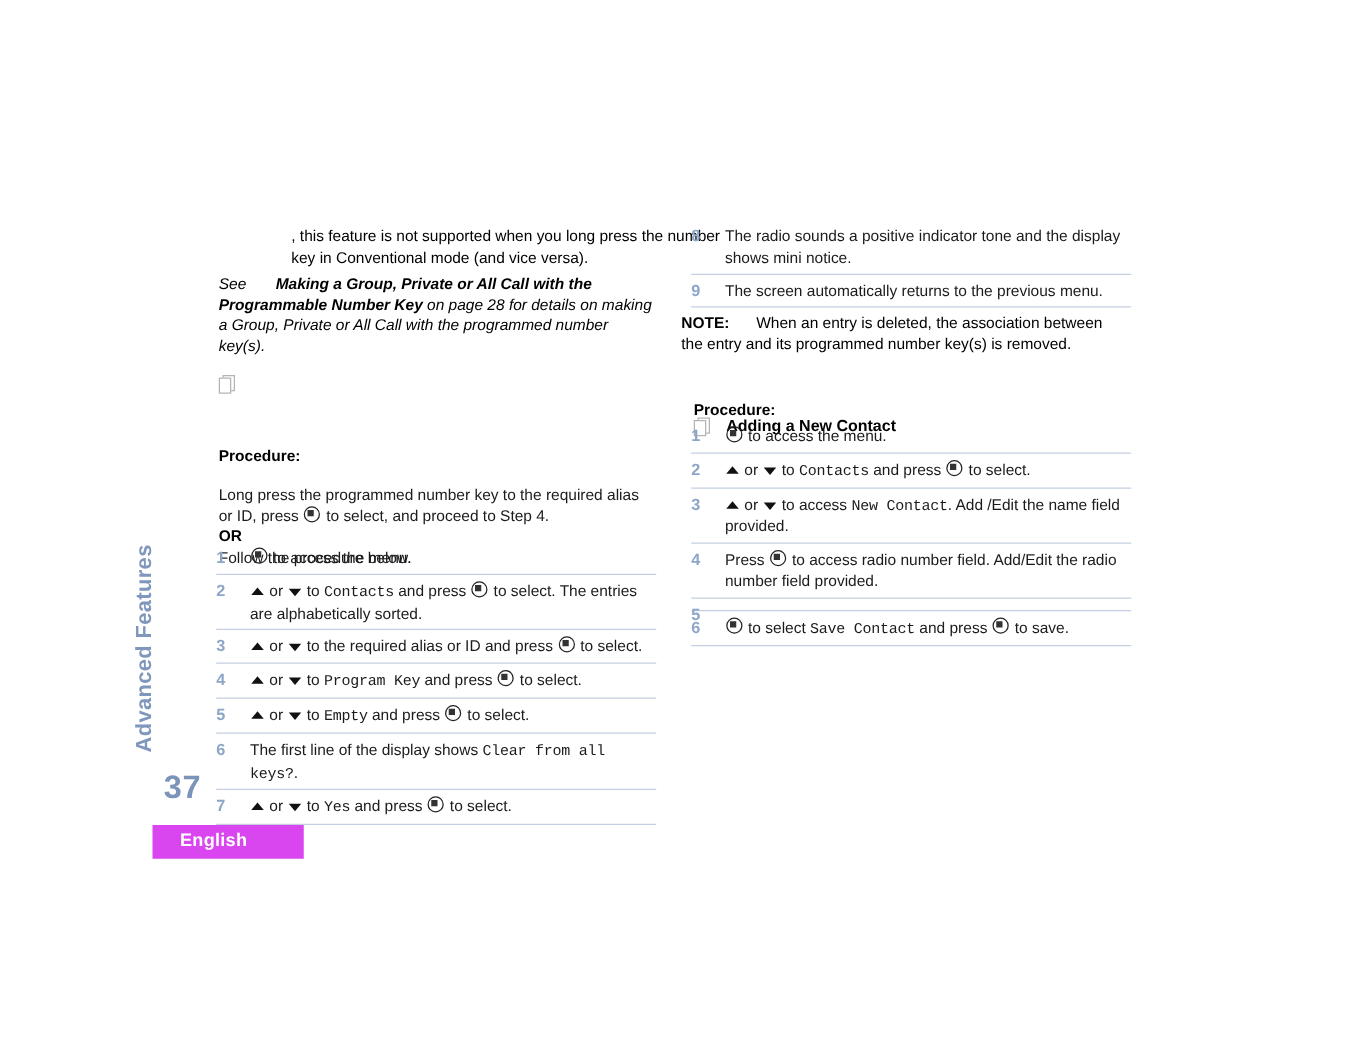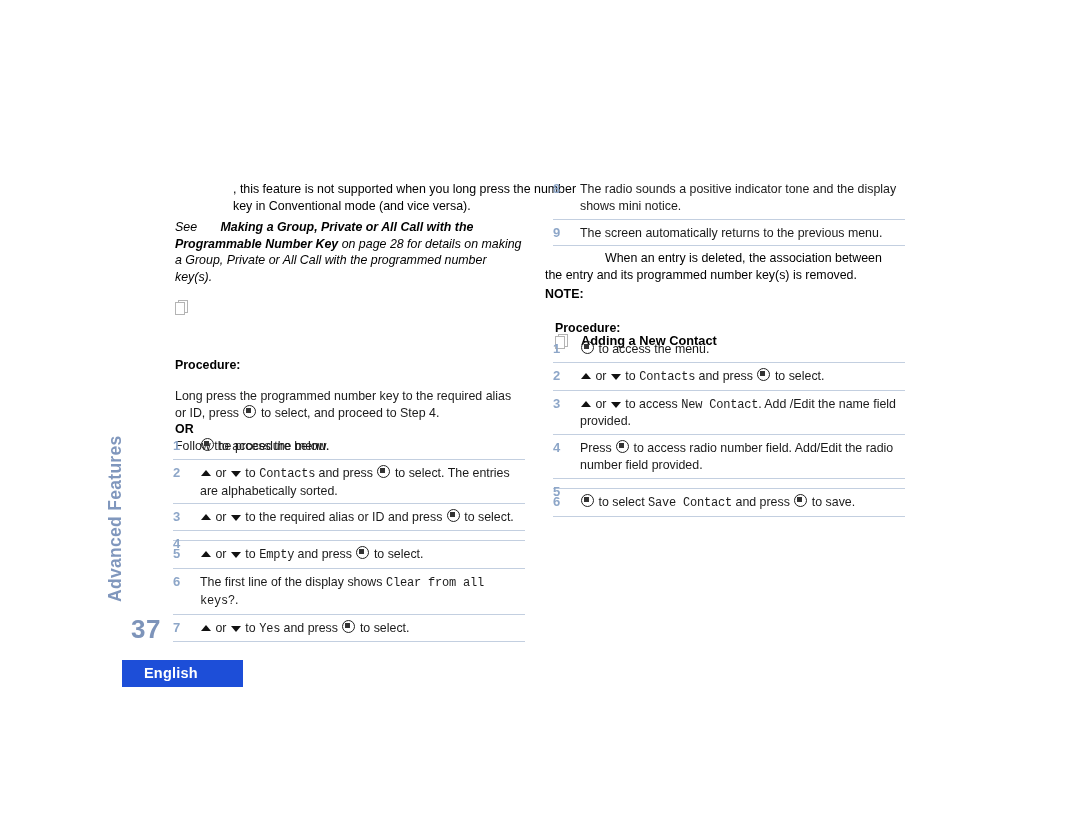--- a/index.html
+++ b/index.html
@@ -50,21 +50,21 @@
     font-weight: bold;
     color: #7d94ba;
     letter-spacing: 0.5px;
   }
   .lang-tab {
     position: absolute;
     left: 122px;
     top: 660px;
     width: 121px;
     height: 27px;
-    background: #1d4ed8;
+    background: #d946ef;
   }
   .lang-tab .lang-label {
     position: absolute;
     left: 22px;
     top: 5px;
     font-size: 14.5px;
     font-weight: bold;
     color: #ffffff;
     letter-spacing: 0.2px;
   }
@@ -196,21 +196,20 @@
   
   .note-block {
     position: relative;
     font-size: 12.4px;
     line-height: 16.8px;
   }
   .note-block .note-key {
     position: absolute;
     left: 0; top: 0;
     font-weight: bold;
-    margin-top: 36px;
   }
   .note-block .note-body {
     margin-left: 60px;
   }
 </style>
 </head>
 <body>
 
 <div class="page">
 
@@ -255,20 +254,21 @@
         <div class="step">
           <div class="step-num">2</div>
           <div class="step-body"><span class="tri-up"></span> or <span class="tri-dn"></span> to <span class="mono">Contacts</span> and press <span class="btn-menu"></span> to select. The entries are alphabetically sorted.</div>
         </div>
         <div class="step">
           <div class="step-num">3</div>
           <div class="step-body"><span class="tri-up"></span> or <span class="tri-dn"></span> to the required alias or ID and press <span class="btn-menu"></span> to select.</div>
         </div>
         <div class="step">
           <div class="step-num">4</div>
+          <div class="step-body"><span class="tri-up"></span> or <span class="tri-dn"></span> to <span class="mono">Program Key</span> and press <span class="btn-menu"></span> to select.</div>
         </div>
         <div class="step">
           <div class="step-num">5</div>
           <div class="step-body"><span class="tri-up"></span> or <span class="tri-dn"></span> to <span class="mono">Empty</span> and press <span class="btn-menu"></span> to select.</div>
         </div>
         <div class="step">
           <div class="step-num">6</div>
           <div class="step-body">The first line of the display shows <span class="mono">Clear from all keys?</span>.</div>
         </div>
         <div class="step">

